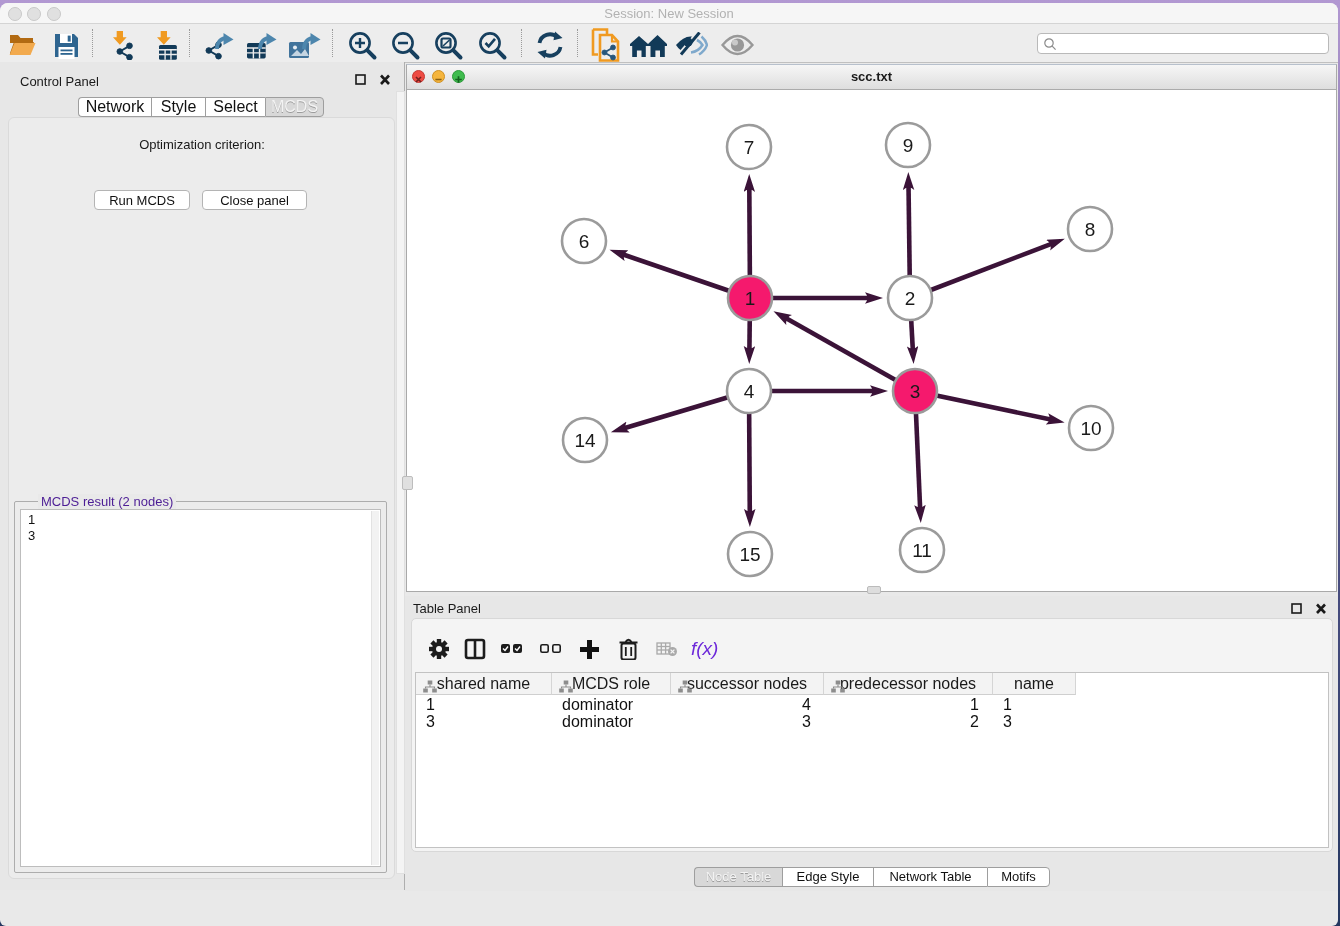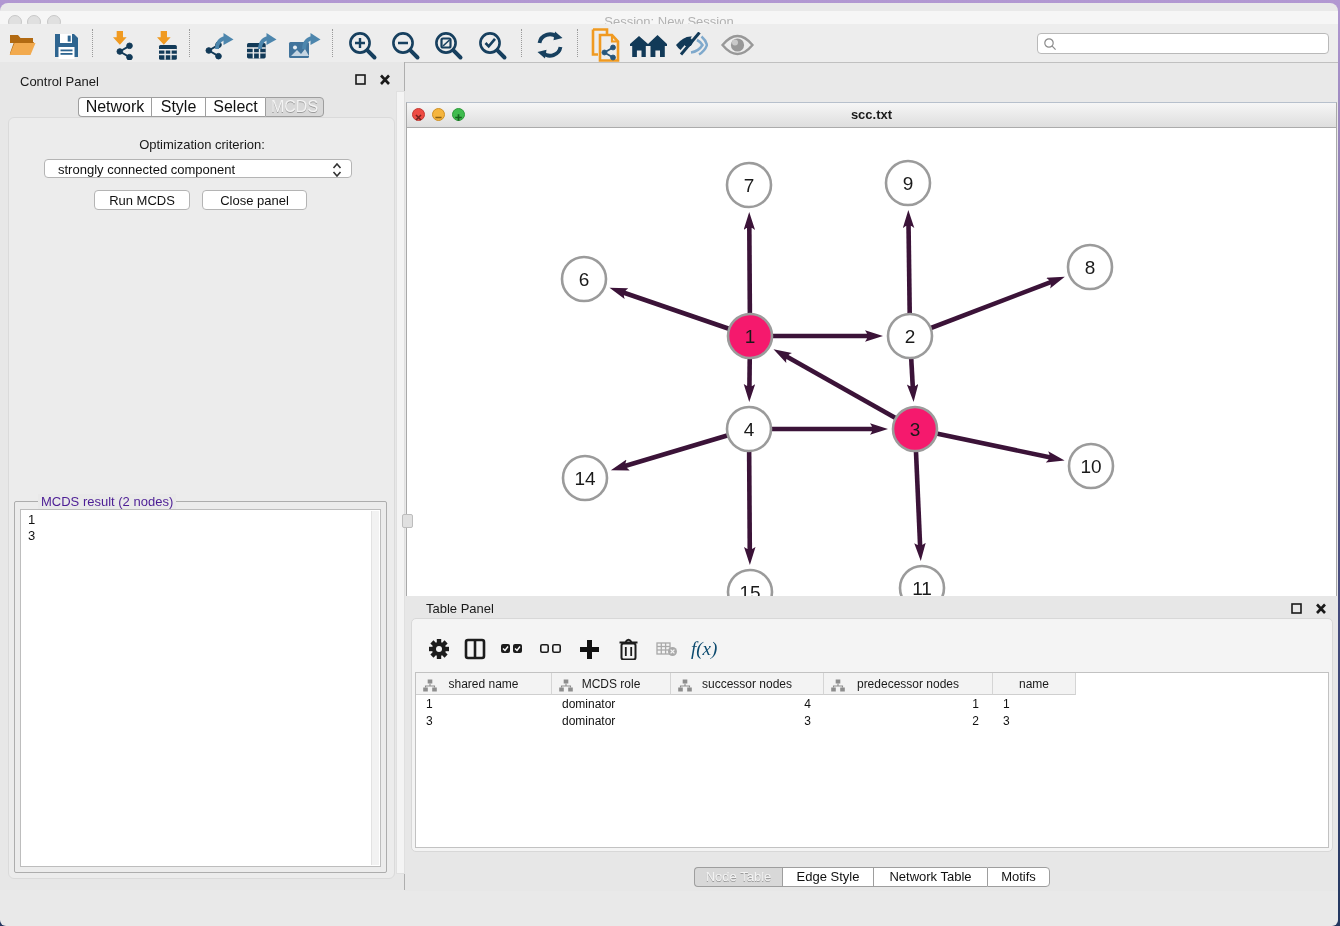--- a/index.html
+++ b/index.html
@@ -2,21 +2,21 @@
 <html><head>
 <meta charset="utf-8">
 <style>
   html,body{margin:0;padding:0;}
   body{width:1340px;height:926px;overflow:hidden;position:relative;
        font-family:"Liberation Sans",sans-serif;
        background:linear-gradient(180deg,#b298d2 0%,#8f7fb4 20%,#4f5186 55%,#243760 100%);}
   #win{position:absolute;top:3px;left:0;width:1338px;height:923px;
        border-radius:8px 8px 6px 6px;background:#e9e9e9;overflow:hidden;}
   
-  #titlebar{position:absolute;top:8px;left:0;right:0;height:20px;background:#f6f6f6;
+  #titlebar{position:absolute;top:0;left:0;right:0;height:20px;background:#f6f6f6;
             border-bottom:1px solid #d4d4d4;}
   .tl{position:absolute;top:4px;width:12px;height:12px;border-radius:50%;
       background:#e0e0e0;border:1px solid #c8c8c8;}
   #title-text{position:absolute;top:3px;left:0;right:0;text-align:center;
               font-size:13px;color:#b2b2b2;}
   
   #toolbar{position:absolute;top:21px;left:0;right:0;height:38px;background:#ededed;
            border-bottom:1px solid #c0c0c0;}
   .tbi{position:absolute;top:2px;height:38px;display:flex;align-items:center;justify-content:center;}
   .tbsep{position:absolute;top:5px;height:28px;width:0;border-left:1px dotted #9a9a9a;}
@@ -41,38 +41,38 @@
   .btn{position:absolute;top:128px;height:20px;background:#fff;border:1px solid #b4b4b4;
        border-radius:4px;font-size:13px;color:#111;text-align:center;line-height:20px;box-sizing:border-box;}
   #fieldset{position:absolute;left:14px;right:17px;top:439px;bottom:17px;
             border:1px solid #adadad;border-radius:2px;}
   #fieldlabel{position:absolute;left:23px;top:-8px;background:#e9e9e9;padding:0 3px;font-size:13px;color:#4c1d95;}
   #mcdsbox{position:absolute;left:5px;right:5px;top:7px;bottom:5px;background:#fff;
            border:1px solid #bdbdbd;font-size:13px;color:#111;padding:2px 0 0 7px;line-height:16px;}
   #mcds-sb{position:absolute;right:1px;top:1px;bottom:1px;width:7px;background:#f2f2f2;border-left:1px solid #e2e2e2;}
   
   #netwin{position:absolute;left:406px;top:61px;width:931px;height:528px;
-          border:1px solid #a9a9a9;border-top-color:#b7c0cc;background:#fff;box-sizing:border-box;margin-top:38px;}
+          border:1px solid #a9a9a9;border-top-color:#b7c0cc;background:#fff;box-sizing:border-box;}
   #nettitle{position:absolute;top:0;left:0;right:0;height:24px;
             background:linear-gradient(#f6f6f6,#dedede);border-bottom:1px solid #ababab;}
   #nettitle .t{position:absolute;top:4px;left:0;right:0;text-align:center;
                font-weight:bold;font-size:13px;color:#1a1a1a;}
   .mac{position:absolute;top:5px;width:13px;height:13px;border-radius:50%;box-sizing:border-box;}
   #graphwrap{position:absolute;top:25px;left:0;right:0;bottom:0;background:#fff;overflow:hidden;}
   .nl{font-family:"Liberation Sans",sans-serif;font-size:19px;fill:#1a1a1a;}
   #splith{position:absolute;left:-5px;top:411px;width:9px;height:12px;background:#e0e0e0;
           border:1px solid #bdbdbd;border-radius:2px;}
   #bottomh{position:absolute;left:460px;bottom:-3px;width:12px;height:6px;background:#ddd;border:1px solid #bbb;border-radius:2px;}
   
   #tpanel{position:absolute;left:405px;top:593px;right:0;height:295px;background:#e7e7e7;}
   #tp-inner{position:absolute;left:6px;right:5px;top:22px;height:232px;background:#f4f4f4;
             border:1px solid #d8d8d8;border-radius:5px;}
   #tp-toolbar{position:absolute;left:0;top:8px;right:0;height:44px;}
   #ttable{position:absolute;left:3px;right:3px;top:53px;bottom:3px;background:#fff;
-          border:1px solid #c2c2c2;font-size:12px;color:#111;}
+          border:1px solid #c2c2c2;font-size:16px;color:#111;}
   .th{position:absolute;top:0;height:22px;background:#f3f3f3;border-right:1px solid #d5d5d5;
       border-bottom:1px solid #cfcfcf;box-sizing:border-box;text-align:center;
       line-height:22px;color:#1a1a1a;}
   .td{position:absolute;height:17px;line-height:17px;}
   .bt-tabs{position:absolute;top:271px;left:0;right:0;height:20px;font-size:13px;}
   
   #statusbar{position:absolute;left:0;right:0;bottom:0;height:36px;background:#ececec;
              border-top:1px solid #c6c6c6;}
   #listbtn{position:absolute;left:10px;top:8px;width:28px;height:20px;background:#fafafa;
            border:1px solid #ababab;}
@@ -278,26 +278,20 @@
     <div class="wicons"><svg width="40" height="14" viewBox="0 0 40 14">
           <rect x="2" y="2" width="9" height="9" fill="none" stroke="#1a1a1a" stroke-width="1.6"></rect>
           <path d="M27 2.5 L35 11 M35 2.5 L27 11" stroke="#1a1a1a" stroke-width="2.6"></path>
         </svg></div>
     <div id="cp-pane"></div>
     <div class="tab first" style="left:78px;top:35px;width:72px">Network</div>
       <div class="tab" style="left:151px;top:35px;width:53px">Style</div>
       <div class="tab" style="left:205px;top:35px;width:59px">Select</div>
       <div class="tab last ghost" style="left:265px;top:35px;width:57px">MCDS</div>
     <div id="optlabel">Optimization criterion:</div>
-    <div id="optsel">strongly connected component
-      <svg width="10" height="14" viewBox="0 0 10 14" style="position:absolute;right:9px;top:2.5px">
-        <path d="M1.5 5 L5 1 L8.5 5" fill="none" stroke="#333" stroke-width="1.6"></path>
-        <path d="M1.5 9 L5 13 L8.5 9" fill="none" stroke="#333" stroke-width="1.6"></path>
-      </svg>
-    </div>
     <div class="btn" style="left:94px;width:96px">Run MCDS</div>
     <div class="btn" style="left:202px;width:105px">Close panel</div>
     <div id="fieldset">
       <div id="fieldlabel">MCDS result (2 nodes)</div>
       <div id="mcdsbox">1<br>3<div id="mcds-sb"></div></div>
     </div>
   </div>
 
   <div id="netwin">
     <div id="nettitle">
@@ -358,21 +352,21 @@
 <text x="585" y="445.5" text-anchor="middle" class="nl">14</text>
 <circle cx="750" cy="553" r="22.0" fill="#ffffff" stroke="#9b9b9b" stroke-width="2.6"></circle>
 <text x="750" y="559.5" text-anchor="middle" class="nl">15</text>
 </svg>
       </div>
     <div id="splith"></div>
     <div id="bottomh"></div>
   </div>
 
   <div id="tpanel">
-    <div class="ptitle" style="position:absolute;left:21px;top:5px">Table Panel</div>
+    <div class="ptitle" style="position:absolute;left:8px;top:5px">Table Panel</div>
     <div class="wicons" style="top:6px;right:8px"><svg width="40" height="14" viewBox="0 0 40 14">
           <rect x="2" y="2" width="9" height="9" fill="none" stroke="#1a1a1a" stroke-width="1.6"></rect>
           <path d="M27 2.5 L35 11 M35 2.5 L27 11" stroke="#1a1a1a" stroke-width="2.6"></path>
         </svg></div>
     <div id="tp-inner">
       <div id="tp-toolbar">
           <div class="tbi" style="left:16px;top:0;height:44px">
             <svg width="22" height="22" viewBox="-11 -11 22 22">
 <g fill="#1c1c1c">
                 <rect x="-2.2" y="-10" width="4.4" height="5" transform="rotate(0)"></rect>
@@ -436,21 +430,21 @@
 <rect x="1" y="2" width="13" height="11"></rect>
 <line x1="1" y1="5.5" x2="14" y2="5.5"></line>
                 <line x1="1" y1="9" x2="14" y2="9"></line>
 <line x1="5.3" y1="2" x2="5.3" y2="13"></line>
                 <line x1="9.6" y1="2" x2="9.6" y2="13"></line>
 </g>
 <circle cx="16.5" cy="10.5" r="4.5" fill="#a9a9a9"></circle>
 <path d="M14.6 8.6 l3.8 3.8 M18.4 8.6 l-3.8 3.8" stroke="#f4f4f4" stroke-width="1.3"></path>
 </svg>
           </div>
-          <div class="tbi" style="left:279px;top:0;height:44px;font-family:Liberation Serif, serif;font-style:italic;font-size:19px;color:#0c4a6e">f(x)</div>
+          <div class="tbi" style="left:279px;top:0;height:44px;font-family:Liberation Sans, sans-serif;font-style:italic;font-size:19px;color:#6d28d9">f(x)</div>
         </div>
       <div id="ttable">
           <div class="th" style="left:0px;width:136px"><span style="position:absolute;left:7px;top:4px"><svg width="14" height="13" viewBox="0 0 14 13">
 <g fill="#8d8d8d">
 <rect x="4.7" y="0.5" width="4.6" height="4"></rect>
 <rect x="0.2" y="8.5" width="4.6" height="4"></rect>
 <rect x="9.2" y="8.5" width="4.6" height="4"></rect>
 </g>
 <path d="M7 4.5 V7 M2.5 8.5 V7 h9 V8.5" fill="none" stroke="#8d8d8d" stroke-width="1.1"></path>
 </svg></span>shared name</div>

